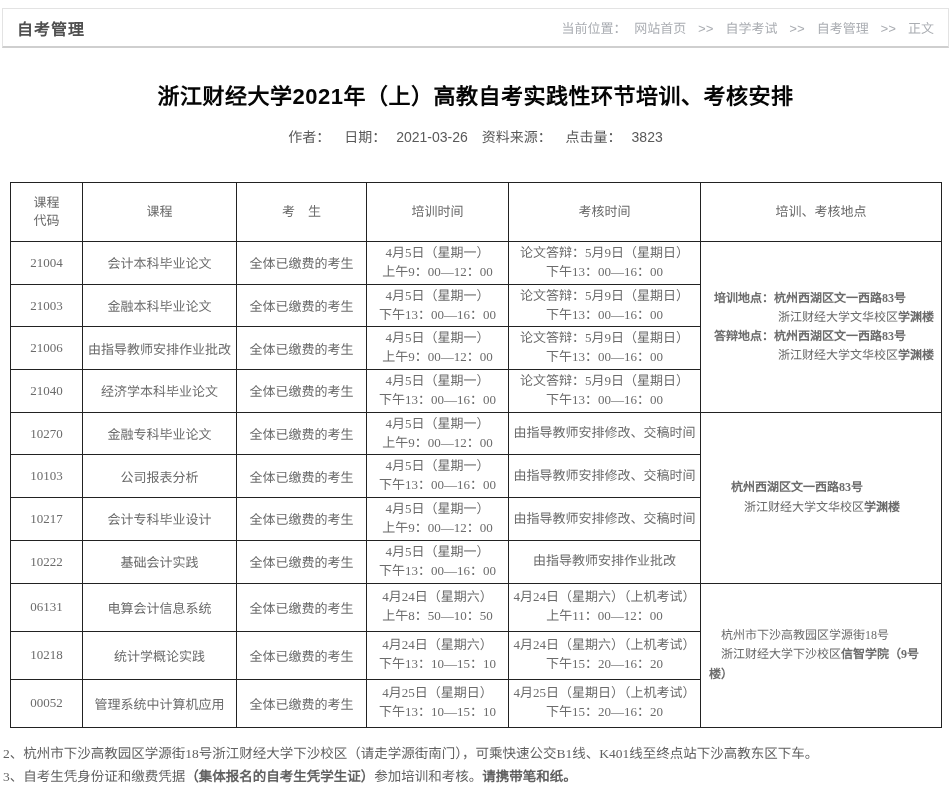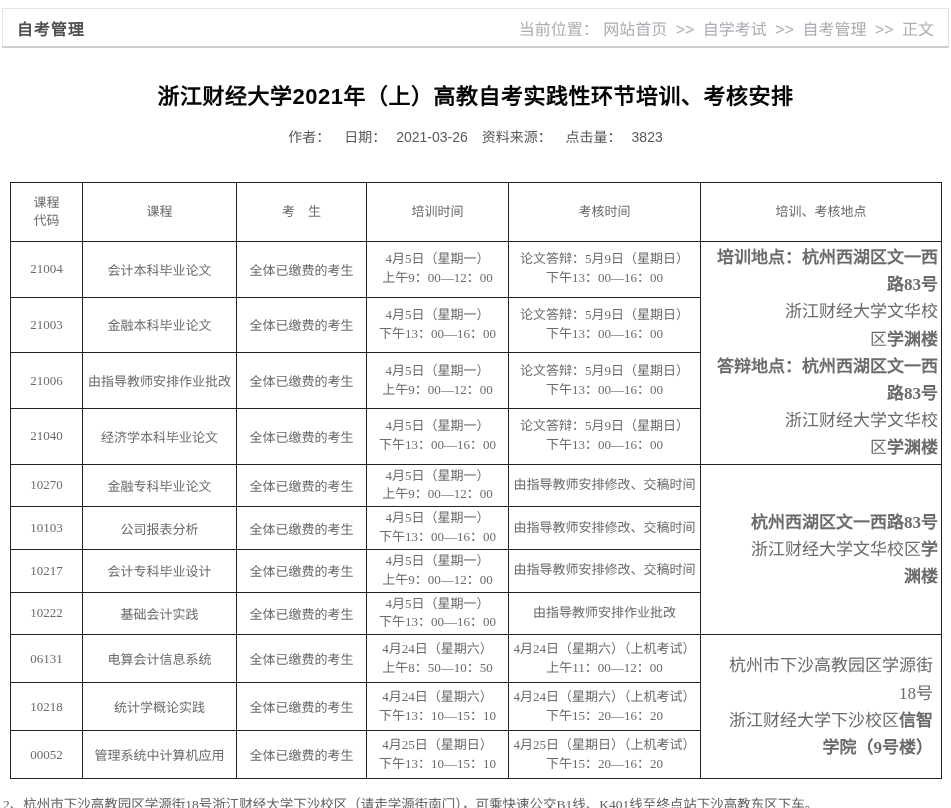--- a/index.html
+++ b/index.html
@@ -2,41 +2,41 @@
 <html lang="zh-CN"><head>
 <meta charset="utf-8">
 <style>
   html,body{margin:0;padding:0;background:#fff;}
   body{width:951px;font-family:"Liberation Sans","DejaVu Sans",sans-serif;color:#6b6b6b;}
 
   
   .topbar{margin:8px 2px 0 2px;height:40px;border:1px solid #e3e3e3;border-bottom:2px solid #cfcfcf;
           display:flex;align-items:center;justify-content:space-between;padding:0 14px;box-sizing:border-box;}
   .topbar-title{font-size:16px;font-weight:bold;color:#4f4f4f;letter-spacing:1px;}
-  .breadcrumb{font-size:16px;color:#aaadb2;white-space:nowrap;}
+  .breadcrumb{font-size:13px;color:#aaadb2;white-space:nowrap;font-family:Liberation Mono, monospace;}
   .breadcrumb a{color:#aaadb2;text-decoration:none;cursor:pointer;}
   .breadcrumb .sep{margin:0 4px;}
 
   
   .title{margin:30px 20px 0;text-align:center;font-size:22px;font-weight:bold;color:#050505;letter-spacing:0.5px;}
   .meta{margin-top:16px;text-align:center;font-size:14px;color:#595959;}
   .meta span{margin:16px 5px;}
 
   
   .table-wrap{margin:36px 10px 0 10px;}
   table{border-collapse:collapse;table-layout:fixed;width:931px;
         font-family:"Liberation Serif","DejaVu Serif",serif;font-size:13px;color:#6b6b6b;}
   th,td{border:1px solid #222;text-align:center;vertical-align:middle;padding:2px 3px;box-sizing:border-box;
         overflow:hidden;}
   th{font-weight:normal;line-height:1.4;}
   tr.hdr{height:59px;}
   tr.r{height:40px;}
   tr.rt{height:48px;}
   .tl{line-height:1.45;}
-  .loc{text-align:right;font-size:17px;line-height:1.6;}
+  .loc{text-align:left;font-size:12px;line-height:1.6;}
   .loc .b{font-weight:bold;}
   .loc1{padding-left:13px;}
   .loc1 .cont{padding-left:64px;}
   .loc2{padding-left:30px;}
   .loc2 .cont{padding-left:13px;}
   .loc3{padding:8px 8px;}
   .loc3 .l1{text-indent:12px;}
   .loc3 .l2{text-indent:12px;}
 
   

